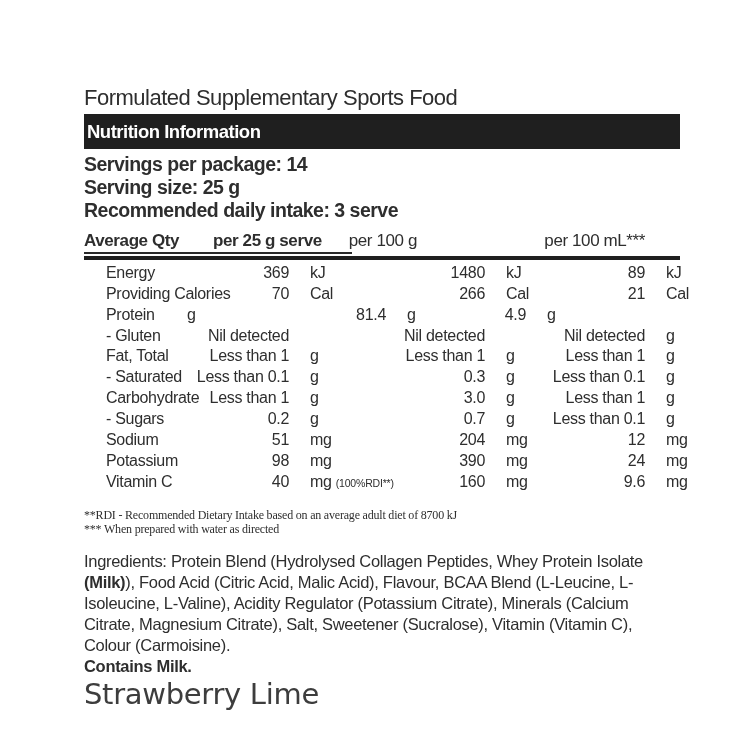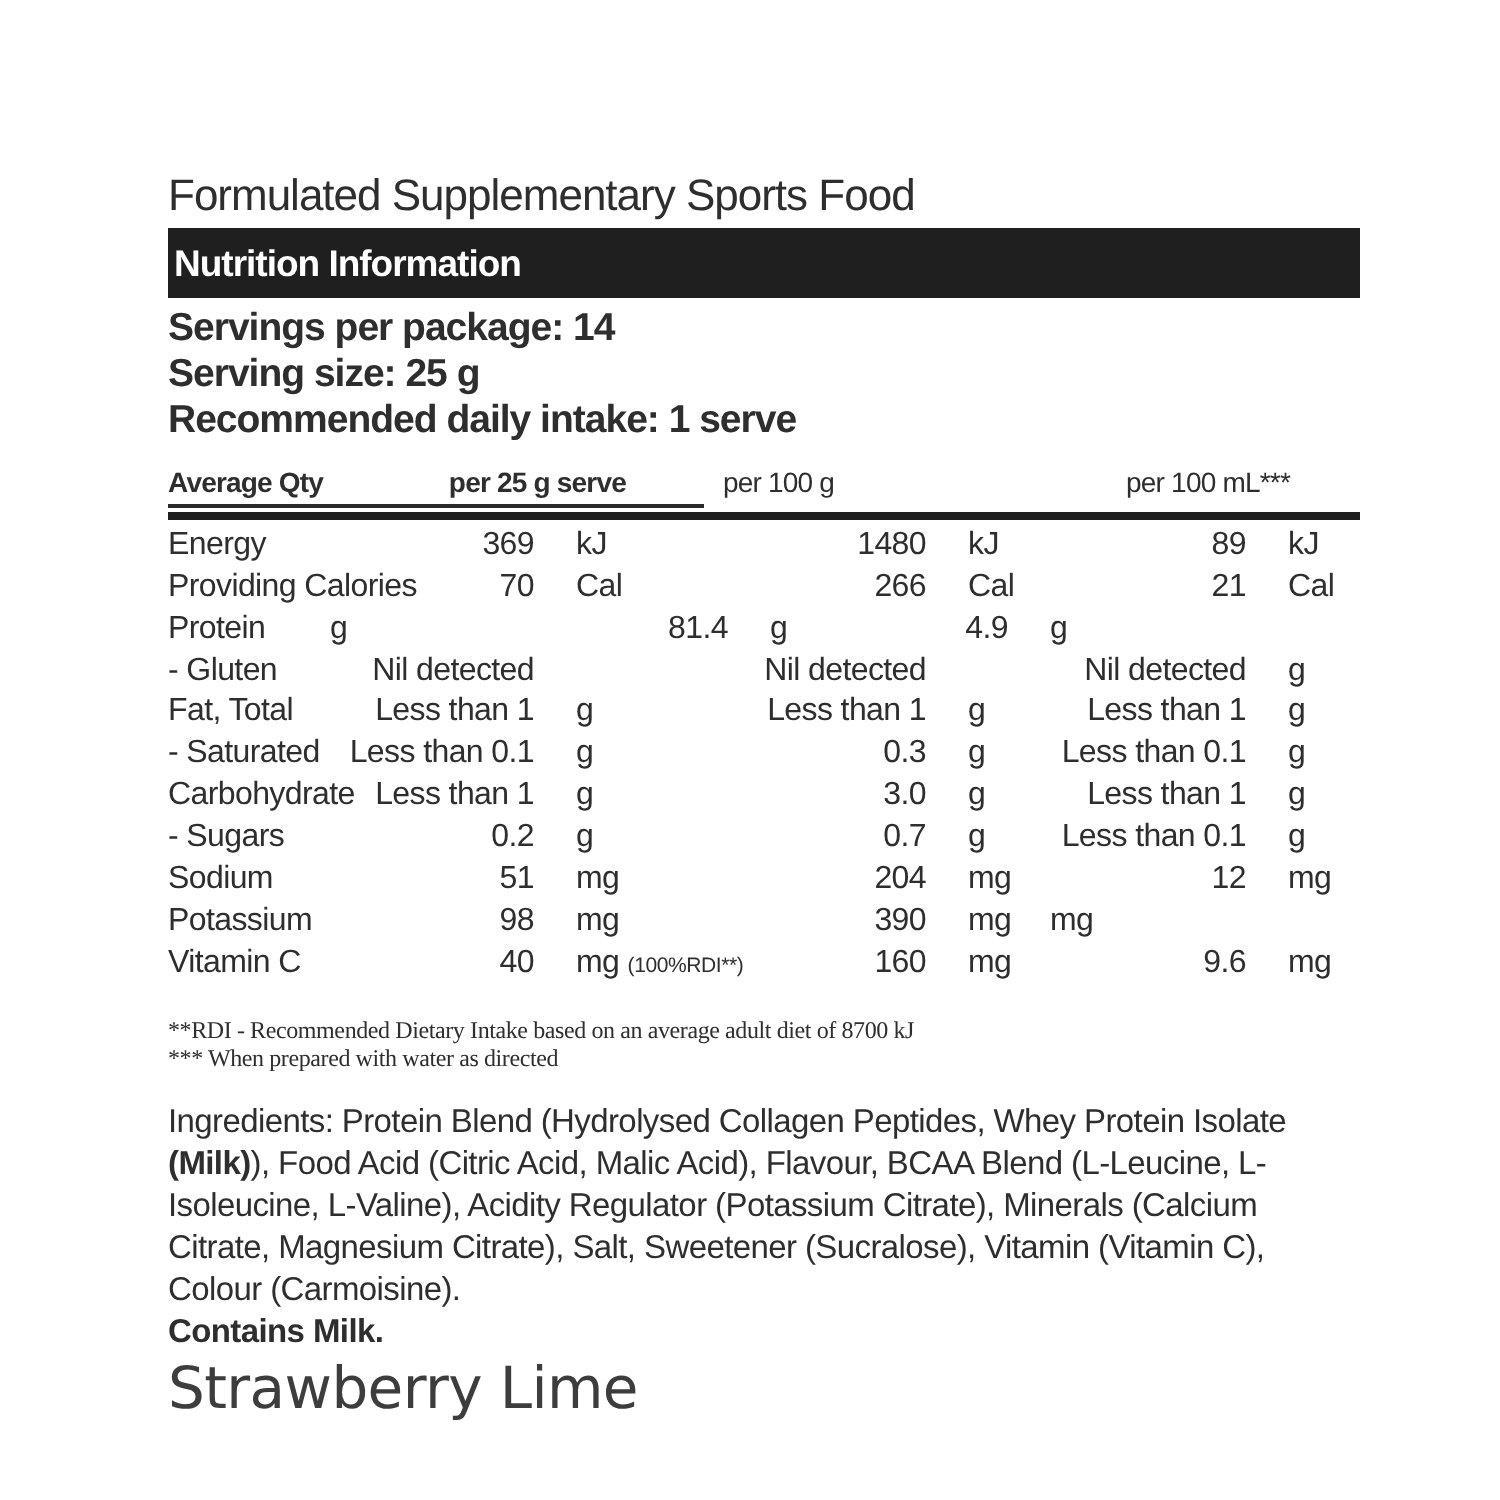--- a/index.html
+++ b/index.html
@@ -33,30 +33,30 @@
   .meta-block { margin-top: 4px; }
   .meta {
     font-size: 19.5px; font-weight: bold; letter-spacing: -0.5px;
     line-height: 23px;
   }
 
   .thead {
     margin-top: 9px;
     display: grid;
     grid-template-columns: 129px 100px 104px 228px 1fr;
-    font-size: 14px; letter-spacing: -0.4px;
+    font-size: 17px; letter-spacing: -0.4px;
     line-height: 20px;
   }
   .thead .h1, .thead .h2 { font-weight: bold; }
   .thead .h2, .thead .h3, .thead .h4 { text-align: right; white-space: nowrap; }
 
   .rule-thin  { margin-top: 1px; width: 268px; height: 2px; background: #2a2a2a; }
   .rule-thick { margin-top: 2px; width: 596px; height: 4px; background: #1f1f1f; }
 
-  .tbody { margin-top: 3px; }
+  .tbody { margin-top: 3px; margin-left: 22px; }
   .trow {
     display: grid;
     grid-template-columns: 60px 123px 97px 99px 41px 119px 1fr;
     font-size: 16px; letter-spacing: -0.3px;
     line-height: 20px;
   }
   .cell { white-space: nowrap; }
   .cell.v { text-align: right; }
   .cell.u { padding-left: 21px; }
   .cell.name { overflow: visible; }
@@ -85,21 +85,21 @@
 
     <div class="product-type">Formulated Supplementary Sports Food</div>
 
     <div class="panel-bar">
       <span>Nutrition Information</span>
     </div>
 
     <div class="meta-block">
       <div class="meta">Servings per package: 14</div>
       <div class="meta">Serving size: 25 g</div>
-      <div class="meta">Recommended daily intake: 1 serve</div>
+      <div class="meta">Recommended daily intake: 3 serve</div>
     </div>
 
     <div class="thead">
       <span class="h1">Average Qty</span>
       <span class="h2">per 25 g serve</span>
       <span class="h3">per 100 g</span>
       <span class="h4">per 100 mL***</span>
       <span></span>
     </div>
 
@@ -195,20 +195,21 @@
         <span class="cell v">12</span>
         <span class="cell u">mg</span>
       </div>
 
       <div class="trow">
         <span class="cell name">Potassium</span>
         <span class="cell v">98</span>
         <span class="cell u"><span>mg</span> <span class="note"></span></span>
         <span class="cell v">390</span>
         <span class="cell u">mg</span>
+        <span class="cell v">24</span>
         <span class="cell u">mg</span>
       </div>
 
       <div class="trow">
         <span class="cell name">Vitamin C</span>
         <span class="cell v">40</span>
         <span class="cell u"><span>mg</span> <span class="note">(100%RDI**)</span></span>
         <span class="cell v">160</span>
         <span class="cell u">mg</span>
         <span class="cell v">9.6</span>

